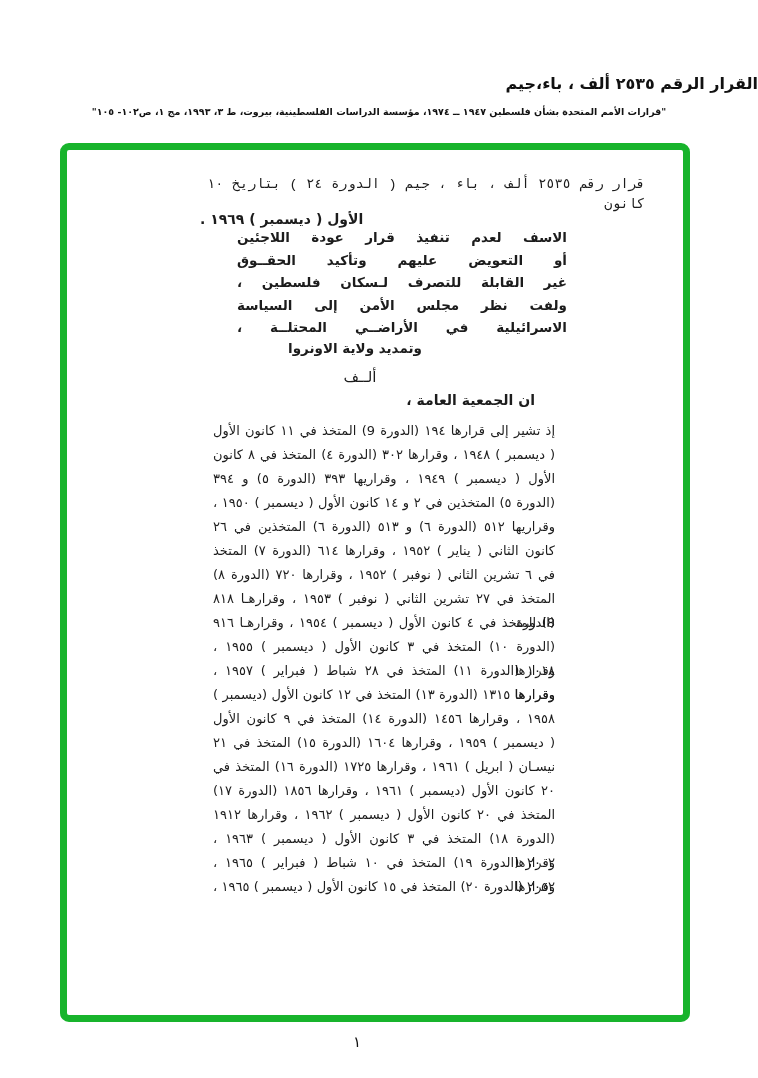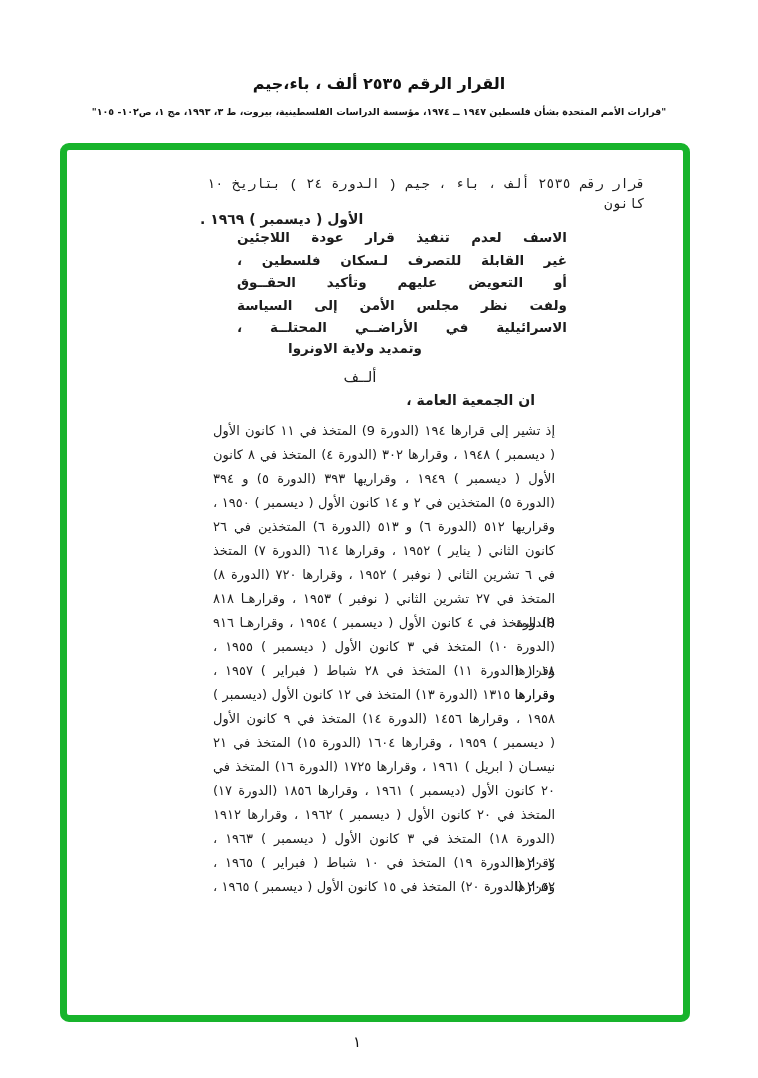--- a/index.html
+++ b/index.html
@@ -8,21 +8,21 @@
     background:#ffffff;
     font-family:"DejaVu Sans", sans-serif;
     color:#1c1c1c;
     position:relative;
     overflow:hidden;
   }
   #page { position:absolute; inset:0; }
 
   .doc-title {
     position:absolute; top:74px; left:0; right:0;
-    text-align:center; direction:rtl;
+    text-align:right; direction:rtl;
     font-weight:bold; font-size:16px;
     color:#111;
   }
   .doc-source {
     position:absolute; top:106px; left:28px; right:28px;
     text-align:center; direction:rtl;
     font-weight:bold; font-size:9.5px;
     color:#111;
     white-space:nowrap;
   }
@@ -102,22 +102,22 @@
   <div class="doc-source">"قرارات الأمم المتحدة بشأن فلسطين ١٩٤٧ ــ ١٩٧٤، مؤسسة الدراسات الفلسطينية، بيروت، ط ٣، ١٩٩٣، مج ١، ص١٠٢- ١٠٥"</div>
 
   <div class="green-frame"></div>
 
   <div class="intro-l1">قرار رقم ٢٥٣٥ ألف ، باء ، جيم ( الدورة ٢٤ ) بتاريخ ١٠ كانون</div>
 
   <div class="intro-l2">الأول ( ديسمبر ) ١٩٦٩ .</div>
 
   <div class="summary-block">
       <div class="line">الاسف لعدم تنفيذ قرار عودة اللاجئين</div>
+      <div class="line">أو التعويض عليهم وتأكيد الحقــوق</div>
       <div class="line">غير القابلة للتصرف لـسكان فلسطين ،</div>
-      <div class="line">أو التعويض عليهم وتأكيد الحقــوق</div>
       <div class="line">ولفت نظر مجلس الأمن إلى السياسة</div>
       <div class="line">الاسرائيلية في الأراضــي المحتلــة ،</div>
     </div>
 
   <div class="summary-tail">وتمديد ولاية الاونروا</div>
 
   <div class="section-heading">ألــف</div>
 
   <div class="assembly">ان الجمعية العامة ،</div>
 

